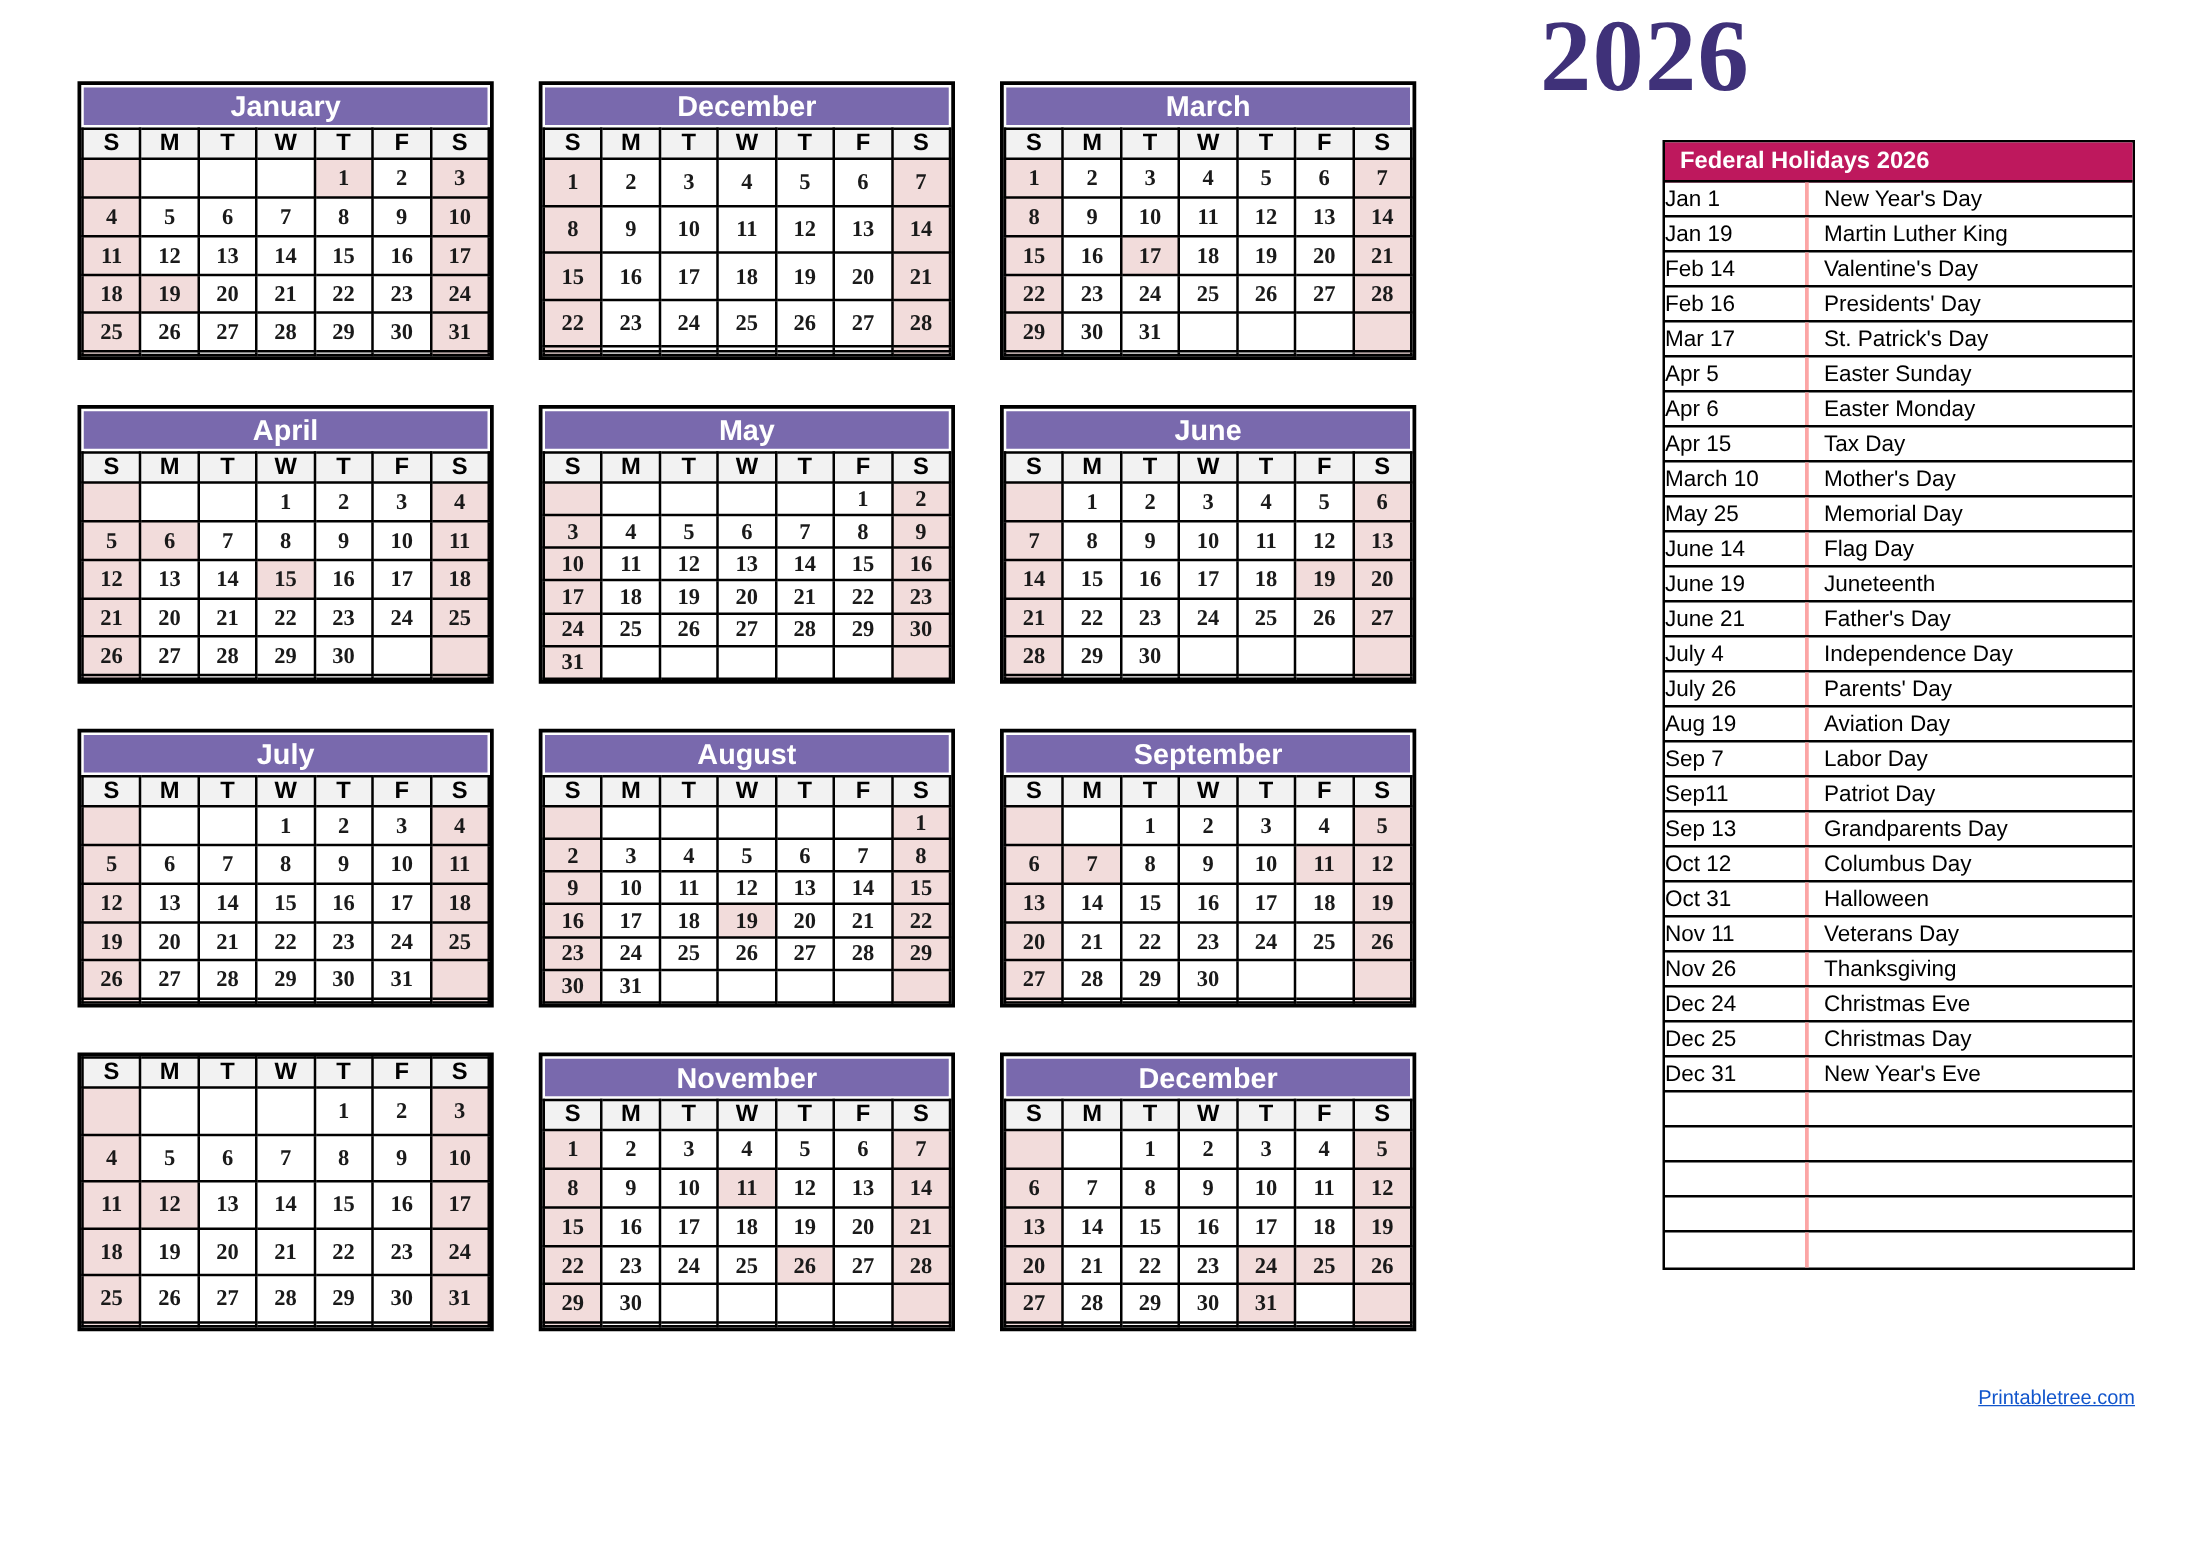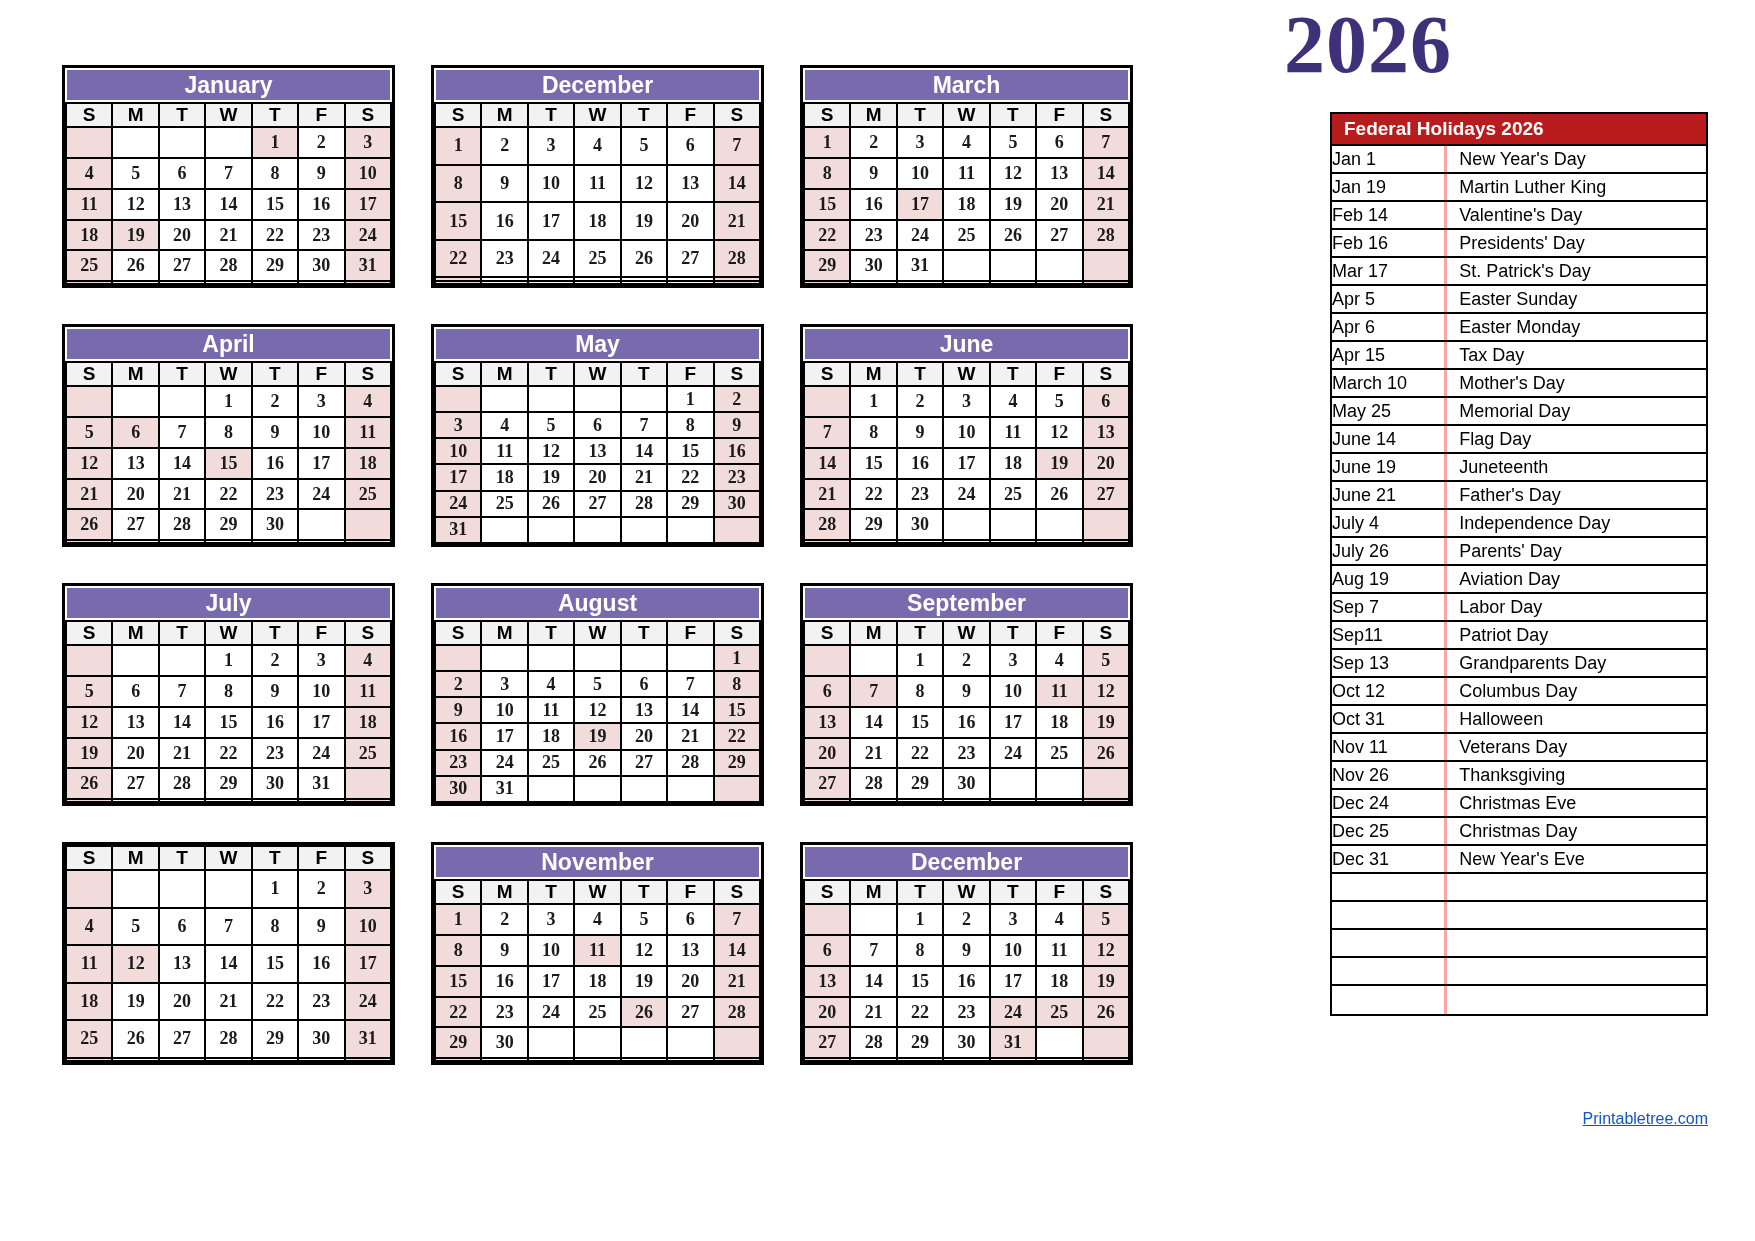--- a/index.html
+++ b/index.html
@@ -1,20 +1,20 @@
 <!DOCTYPE html>
 <html><head>
 <meta charset="utf-8">
 <style>
   html,body{margin:0;padding:0;background:#ffffff;}
   .page{position:relative;width:1755px;height:1241px;background:#ffffff;overflow:hidden;
         font-family:"Liberation Sans",sans-serif;}
 
   
-  .year-title{position:absolute;left:1232px;top:2px;width:220px;text-align:right;
+  .year-title{position:absolute;left:1232px;top:2px;width:220px;text-align:left;
               font-family:"Liberation Serif",serif;font-weight:700;font-size:82px;line-height:1.05;
               color:#3F3179;letter-spacing:1px;}
 
   
   .months{position:absolute;left:62px;top:65px;width:1429px;height:1003px;
           display:grid;grid-template-columns:333px 333px 333px;grid-auto-rows:223px;
           column-gap:95px;row-gap:37px;gap:36px;}
   .month{border:3px solid #000;background:#fff;display:flex;flex-direction:column;box-sizing:border-box;}
   .month-title{margin:2px;height:30px;line-height:30px;background:#7969AD;color:#fff;
                text-align:center;font-weight:700;font-size:23px;}
@@ -23,21 +23,21 @@
                       color:#000;text-align:center;padding:0;}
   table.month-grid td{border:2px solid #000;text-align:center;padding:0;
                       font-family:"Liberation Serif",serif;font-weight:700;font-size:18px;color:#1a1a1a;}
   td.we{background:#F2DCDB;color:#C00000;}
   td.hol{background:#F2DCDB;color:#C00000;}
   td.red{color:#C00000;}
 
   
   .sidebar{position:absolute;left:1330px;top:112px;width:378px;border:2px solid #000;
            box-sizing:border-box;background:#fff;}
-  .sidebar-header{background:#b91c1c;color:#fff;font-weight:700;font-size:19px;
+  .sidebar-header{background:#be185d;color:#fff;font-weight:700;font-size:19px;
                   padding:4px 0 4px 12px;border-bottom:2px solid #000;}
   .h-row{display:flex;align-items:center;height:28px;border-bottom:2px solid #000;
          font-size:18px;color:#000;box-sizing:border-box;}
   .h-row:last-child{border-bottom:none;}
   .h-date{width:30%;box-sizing:border-box;}
   .h-name{width:70%;padding-left:12px;box-sizing:border-box;border-left:3px solid #fca5a5;
           height:100%;display:flex;align-items:center;}
 
   
   .site-link{position:absolute;left:1330px;top:1110px;width:378px;text-align:right;

